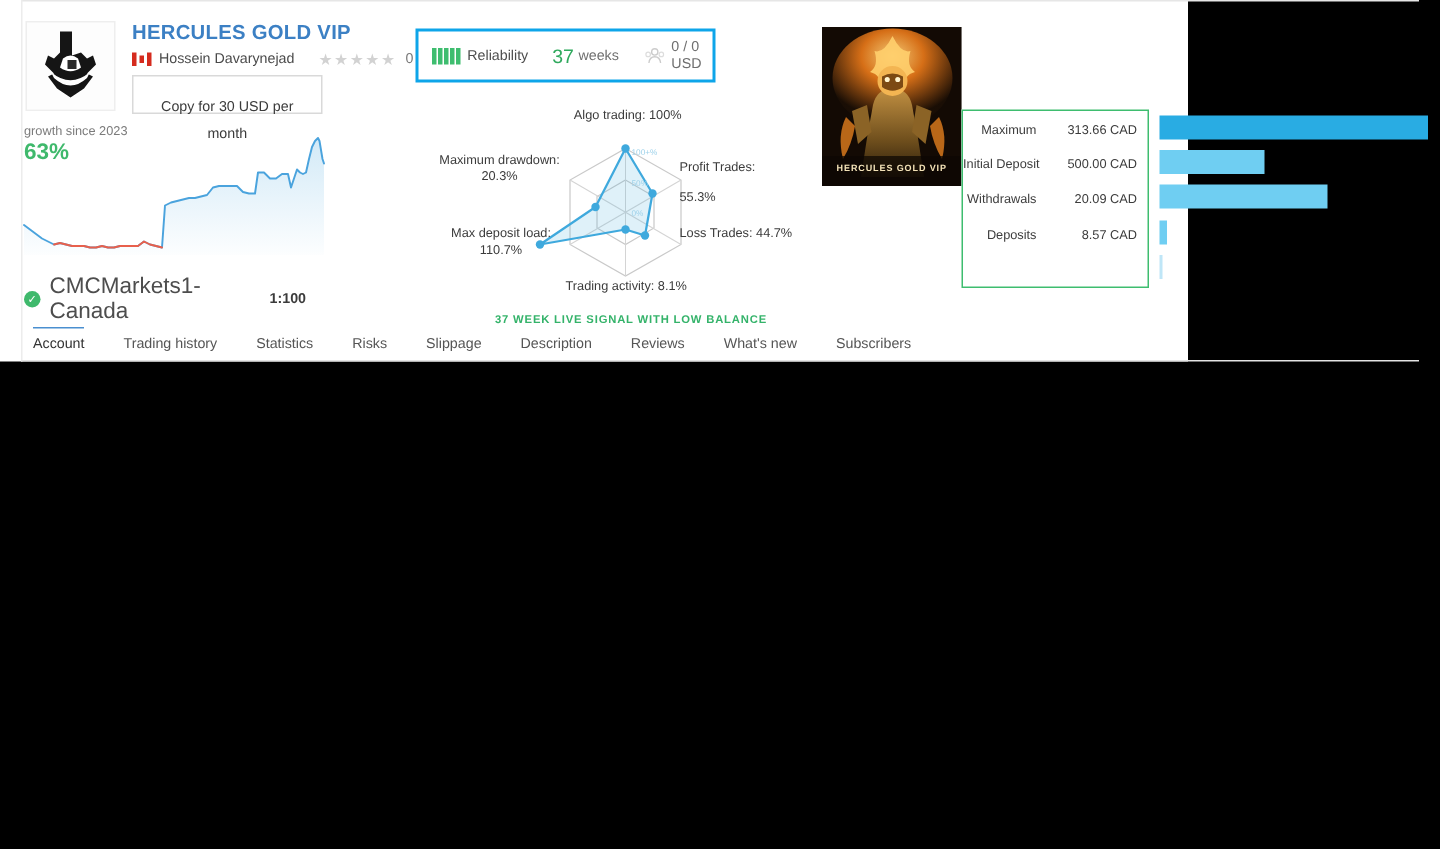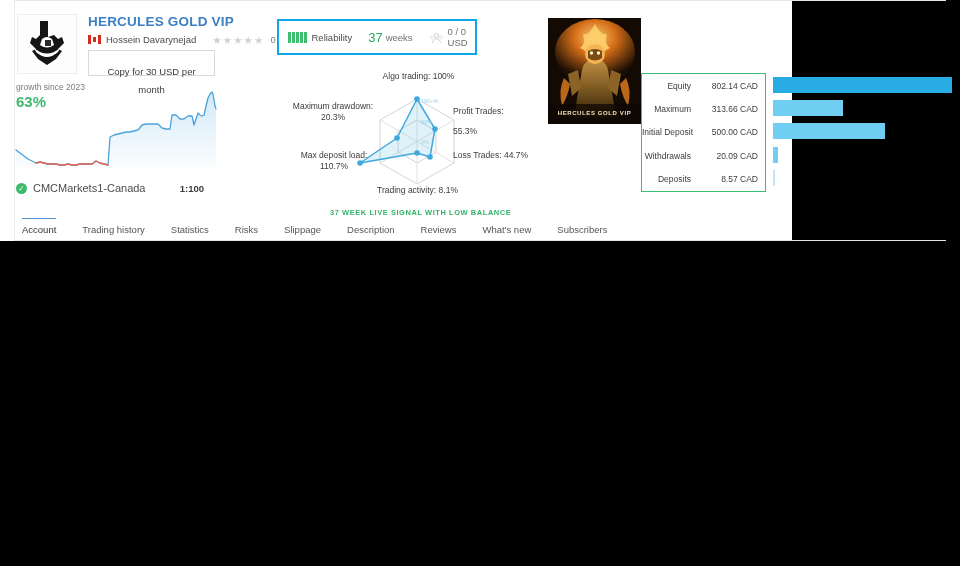--- a/index.html
+++ b/index.html
@@ -243,21 +243,21 @@
     border-radius: 50%;
     background: #3fb96c;
     color: #fff;
     font-size: 7.5px;
     line-height: 11px;
     text-align: center;
     flex: 0 0 auto;
   }
   .broker-name {
     margin-left: 6px;
-    font-size: 11px;
+    font-size: 15px;
     color: #4d4d4d;
   }
   .leverage {
     margin-left: auto;
     font-size: 9.5px;
     font-weight: bold;
     color: #3b3b3b;
   }
 
   
@@ -527,24 +527,20 @@
         <path d="M73 56 L63 52 L60 70 L69 78 Z" fill="#8b6326"></path>
         <path d="M16 60 Q10 72 14 88 Q20 78 22 66 Z" fill="#e8821f" opacity="0.78"></path>
         <path d="M78 60 Q84 72 80 88 Q74 78 72 66 Z" fill="#e8821f" opacity="0.78"></path>
         <rect y="86" width="93" height="20" fill="#0c0703" opacity="0.72"></rect>
       </svg>
       <div class="product-cap">HERCULES GOLD VIP</div>
     </div>
 
     <div class="eq-box">
       <div class="eq-row">
-        <span class="eq-name">Equity</span>
-        <span class="eq-val">802.14 CAD</span>
-      </div>
-      <div class="eq-row">
         <span class="eq-name">Maximum</span>
         <span class="eq-val">313.66 CAD</span>
       </div>
       <div class="eq-row">
         <span class="eq-name">Initial Deposit</span>
         <span class="eq-val">500.00 CAD</span>
       </div>
       <div class="eq-row">
         <span class="eq-name">Withdrawals</span>
         <span class="eq-val">20.09 CAD</span>

